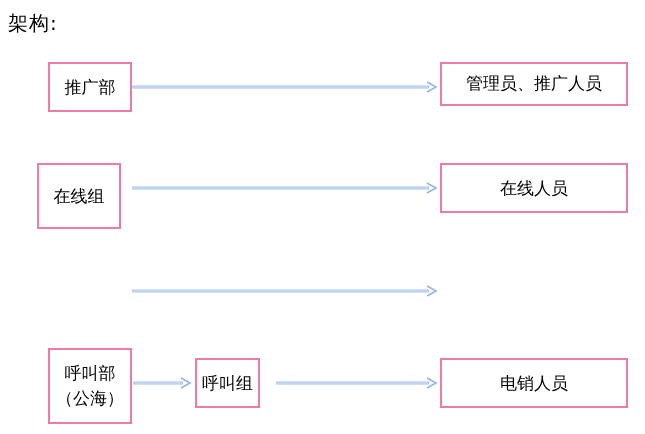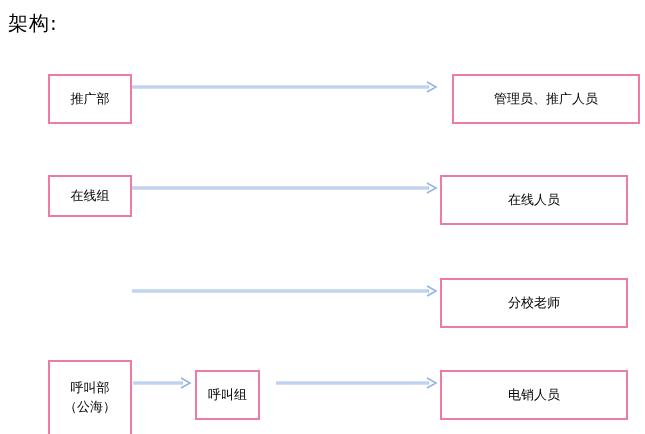--- a/index.html
+++ b/index.html
@@ -25,25 +25,24 @@
   }
   .box {
     position: absolute;
     box-sizing: border-box;
     border: 2px solid var(--box_border, #ee7ba1);
     background: #ffffff;
     display: flex;
     align-items: center;
     justify-content: center;
     text-align: center;
-    font-size: 13px;
+    font-size: 17px;
     line-height: 1.45;
     color: var(--text, #000000);
     white-space: pre-line;
-    margin-top: 12px;
   }
   svg.arrow {
     position: absolute;
     display: block;
     overflow: visible;
   }
   svg.arrow line.body  { stroke: var(--arrow, #a6c0e8); stroke-width: 3; }
   svg.arrow line.hl    { stroke: var(--arrow_highlight, #d9e5f7); stroke-width: 1; }
   svg.arrow path.head  { stroke: var(--arrow_head, #93b4e6); stroke-width: 1.6; fill: none; }
 </style>
@@ -53,36 +52,35 @@
 <div class="canvas">
 
   <div class="title">架构:</div>
 
   <div class="box" style="left:48px; top:62px; width:84px; height:50px;">推广部</div>
   <svg class="arrow" style="left:132px; top:80px;" width="305" height="14" viewBox="0 0 305 14">
     <line class="body" x1="0" y1="7" x2="297" y2="7"></line>
     <line class="hl" x1="0" y1="7" x2="296" y2="7"></line>
     <path class="head" d="M295 2 L304 7 L295 12"></path>
   </svg>
-  <div class="box" style="left:452px; top:62px; width:188px; height:50px;">管理员、推广人员</div>
+  <div class="box" style="left:440px; top:62px; width:188px; height:44px;font-family:Liberation Serif, serif;">管理员、推广人员</div>
 
-  <div class="box" style="left:48px; top:163px; width:84px; height:42px;">在线组</div>
+  <div class="box" style="left:37px; top:163px; width:84px; height:66px;">在线组</div>
   <svg class="arrow" style="left:132px; top:181px;" width="305" height="14" viewBox="0 0 305 14">
     <line class="body" x1="0" y1="7" x2="297" y2="7"></line>
     <line class="hl" x1="0" y1="7" x2="296" y2="7"></line>
     <path class="head" d="M295 2 L304 7 L295 12"></path>
   </svg>
   <div class="box" style="left:440px; top:163px; width:188px; height:50px;">在线人员</div>
 
   <svg class="arrow" style="left:132px; top:284px;" width="305" height="14" viewBox="0 0 305 14">
     <line class="body" x1="0" y1="7" x2="297" y2="7"></line>
     <line class="hl" x1="0" y1="7" x2="296" y2="7"></line>
     <path class="head" d="M295 2 L304 7 L295 12"></path>
   </svg>
-  <div class="box" style="left:440px; top:266px; width:188px; height:50px;">分校老师</div>
 
   <div class="box" style="left:48px; top:348px; width:84px; height:76px;text-align:center;">呼叫部
 （公海）</div>
   <svg class="arrow" style="left:133px; top:376px;" width="58" height="14" viewBox="0 0 58 14">
     <line class="body" x1="0" y1="7" x2="50" y2="7"></line>
     <line class="hl" x1="0" y1="7" x2="49" y2="7"></line>
     <path class="head" d="M48 2 L57 7 L48 12"></path>
   </svg>
   <div class="box" style="left:195px; top:358px; width:65px; height:50px;">呼叫组</div>
   <svg class="arrow" style="left:276px; top:376px;" width="161" height="14" viewBox="0 0 161 14">

